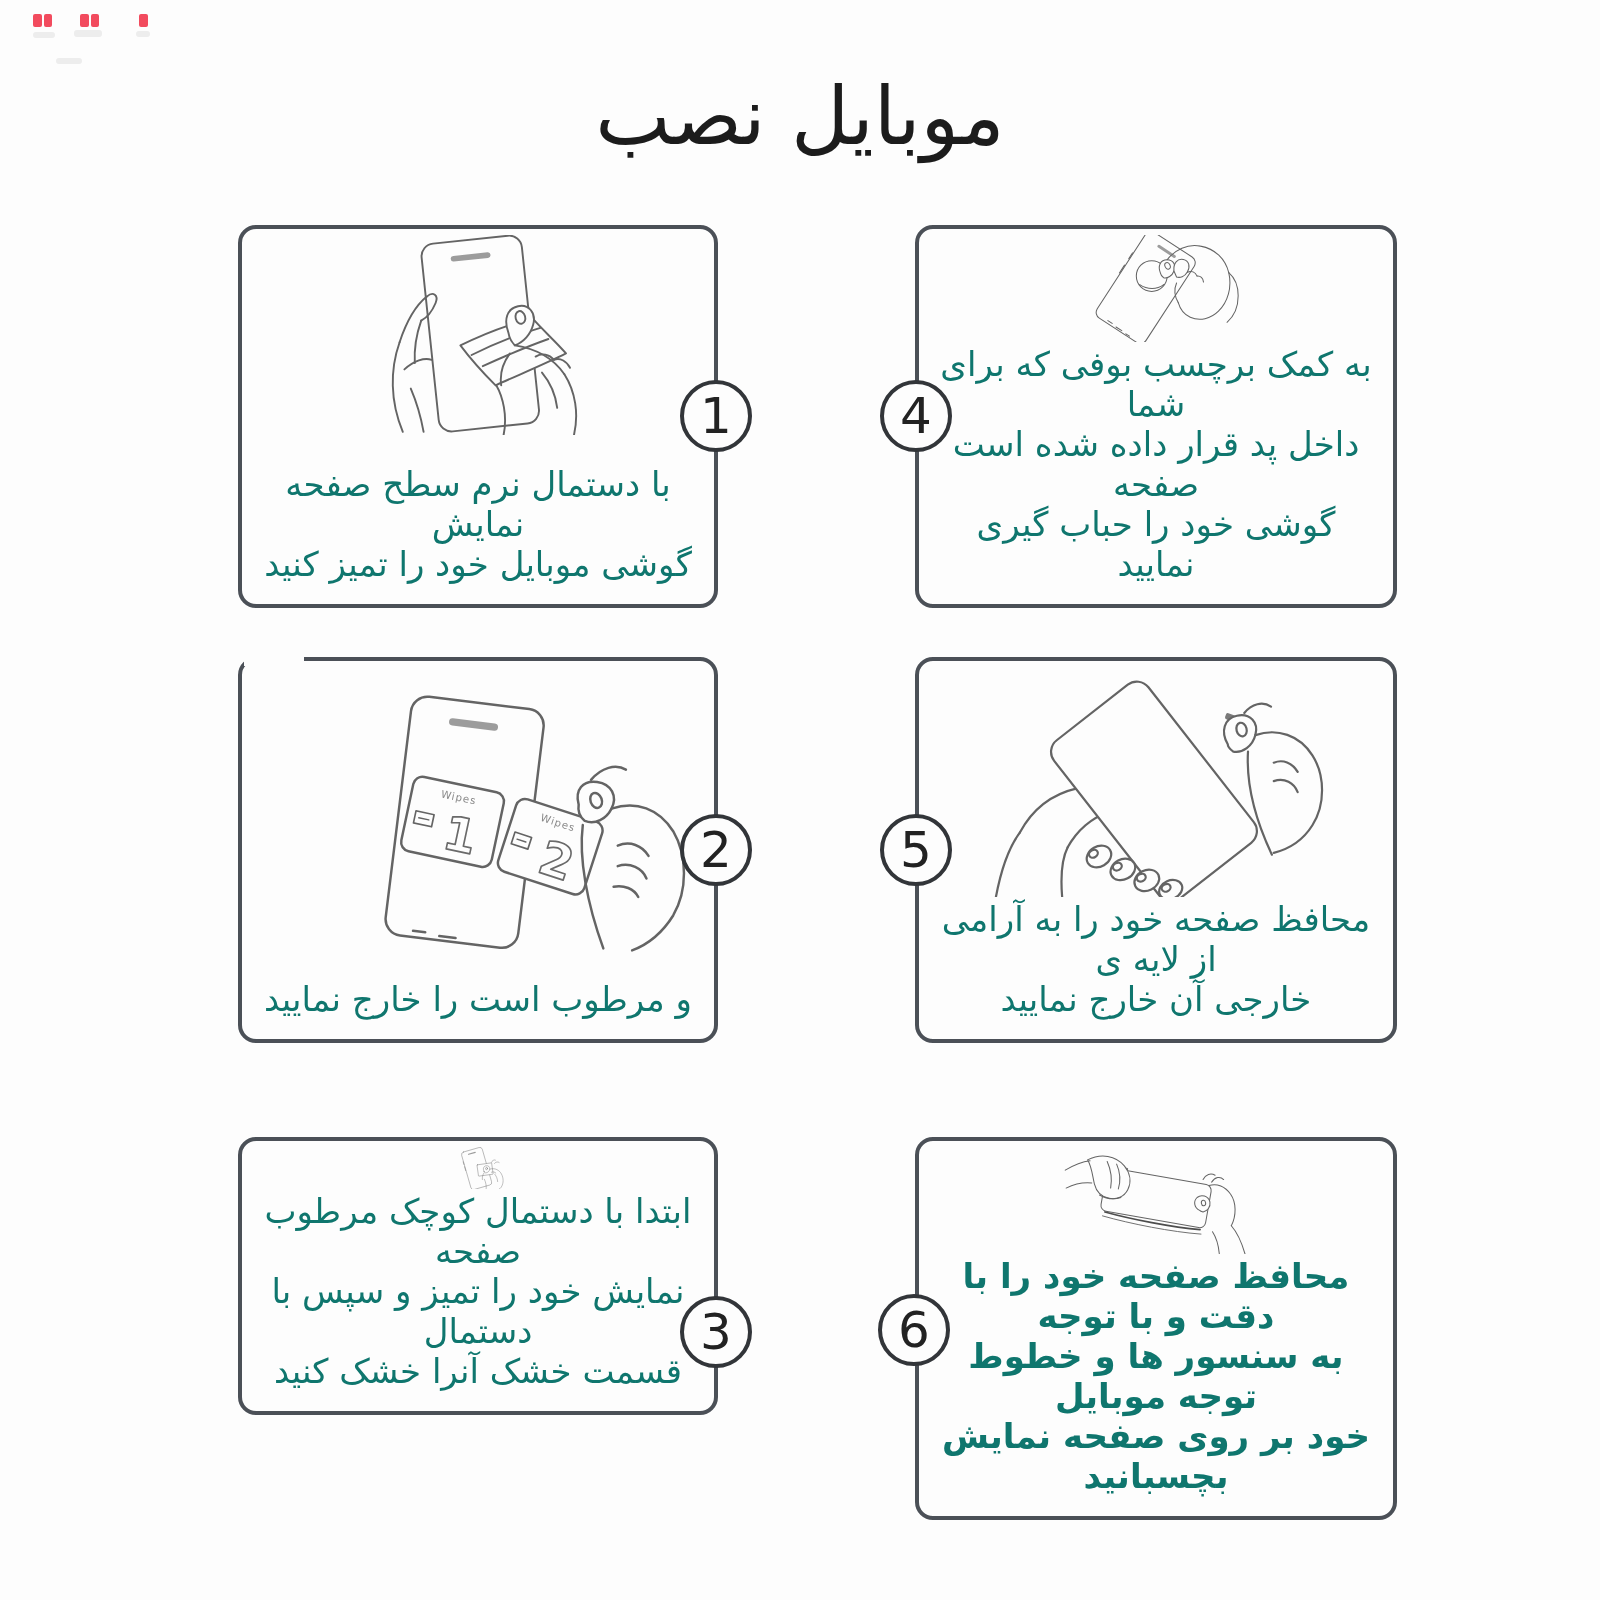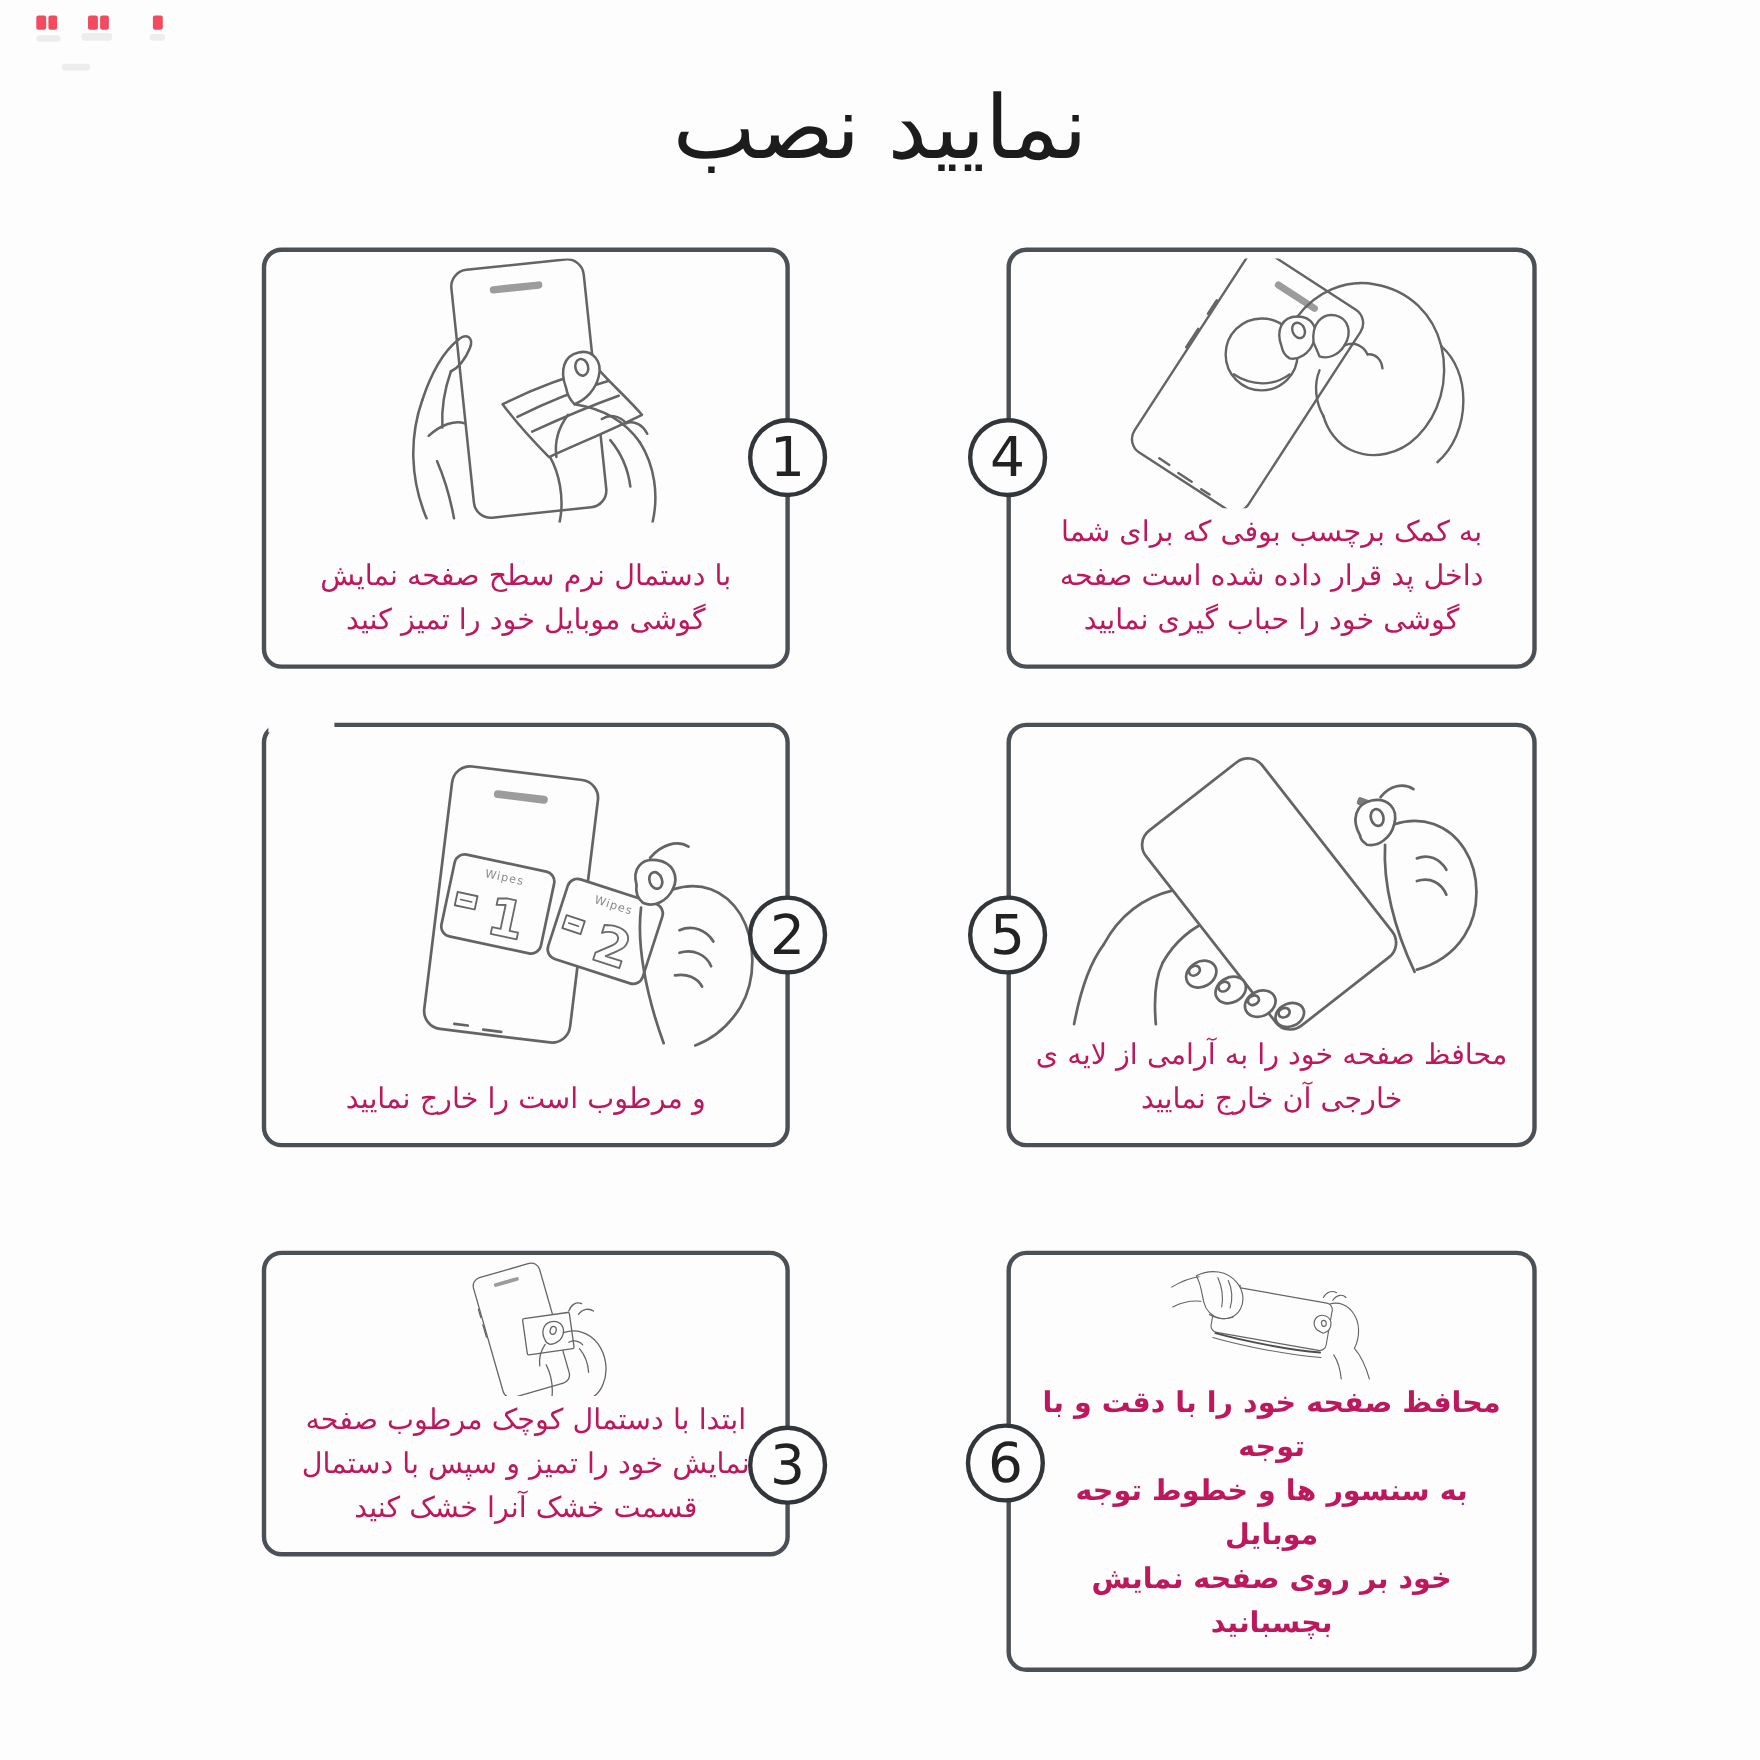--- a/index.html
+++ b/index.html
@@ -13,22 +13,22 @@
   
   .title{position:absolute;top:62px;left:0;width:100%;text-align:center;
          font-size:80px;line-height:110px;color:#1c1c1c;direction:rtl;}
 
   
   .box{position:absolute;background:#fdfdfd;border:4px solid #4b5057;border-radius:18px;
        box-sizing:border-box;display:flex;flex-direction:column;}
   .illus{flex:1 1 auto;min-height:0;display:flex;align-items:center;justify-content:center;
          padding:6px 10px 0 10px;}
   .illus svg{width:100%;height:100%;}
-  .cap{flex:0 0 auto;direction:rtl;text-align:center;color:#be185d;
-       font-size:26px;line-height:40px;padding:2px 14px 20px 14px;}
+  .cap{flex:0 0 auto;direction:rtl;text-align:center;color:#0f766e;
+       font-size:34px;line-height:40px;padding:2px 14px 20px 14px;}
 
   
   .circle{position:absolute;width:72px;height:72px;border-radius:50%;background:#fdfdfd;
           border:4px solid #323539;box-sizing:border-box;display:flex;align-items:center;
           justify-content:center;font-size:50px;color:#222;z-index:5;}
 
   
   .patch{position:absolute;background:#fdfdfd;z-index:4;}
 
   
@@ -48,21 +48,21 @@
   <span class="wm-dot" style="left:33px;top:14px;width:9px;height:13px;"></span>
   <span class="wm-dot" style="left:44px;top:14px;width:8px;height:13px;"></span>
   <span class="wm-dot" style="left:80px;top:14px;width:9px;height:13px;"></span>
   <span class="wm-dot" style="left:91px;top:14px;width:8px;height:13px;"></span>
   <span class="wm-dot" style="left:139px;top:14px;width:9px;height:13px;"></span>
   <span class="wm-smudge" style="left:33px;top:32px;width:22px;height:6px;"></span>
   <span class="wm-smudge" style="left:74px;top:30px;width:28px;height:7px;"></span>
   <span class="wm-smudge" style="left:136px;top:31px;width:14px;height:6px;"></span>
   <span class="wm-smudge" style="left:56px;top:58px;width:26px;height:6px;"></span>
 
-  <div class="title">نمایید نصب</div>
+  <div class="title">موبایل نصب</div>
 
   <div class="box" style="left:238px;top:225px;width:480px;height:383px;gap:27px;">
     <div class="illus">
       <svg viewBox="0 0 440 250">
         <g class="ln">
           <g transform="rotate(-6 215 125)">
             <rect class="fillw" x="160" y="6" width="126" height="236" rx="16"></rect>
             <rect class="slot" x="196" y="24" width="50" height="7" rx="3.5"></rect>
           </g>
 

